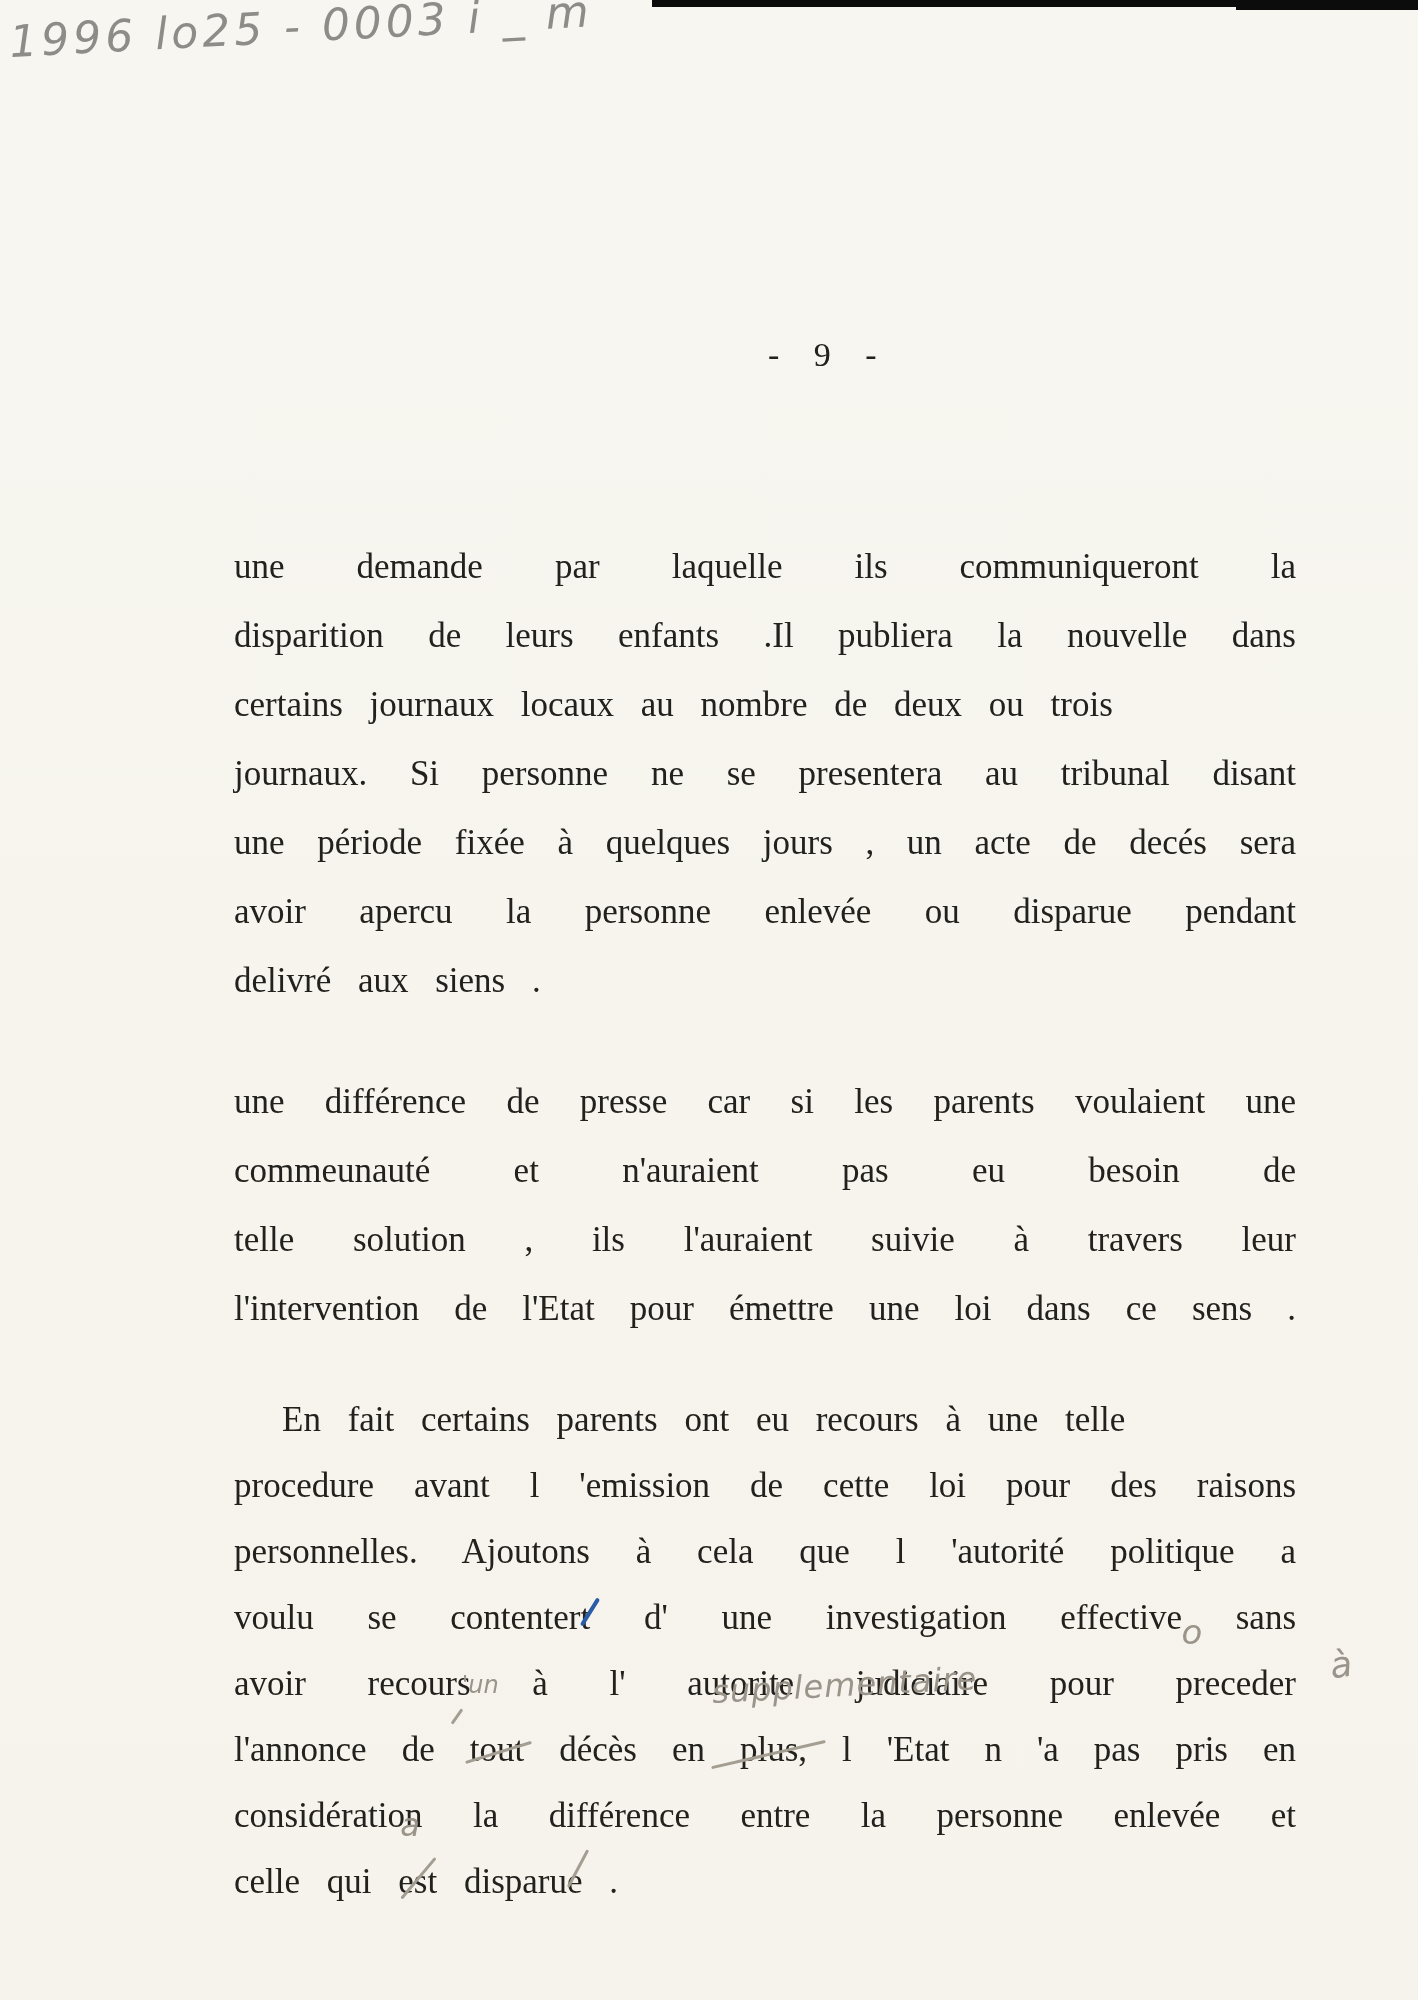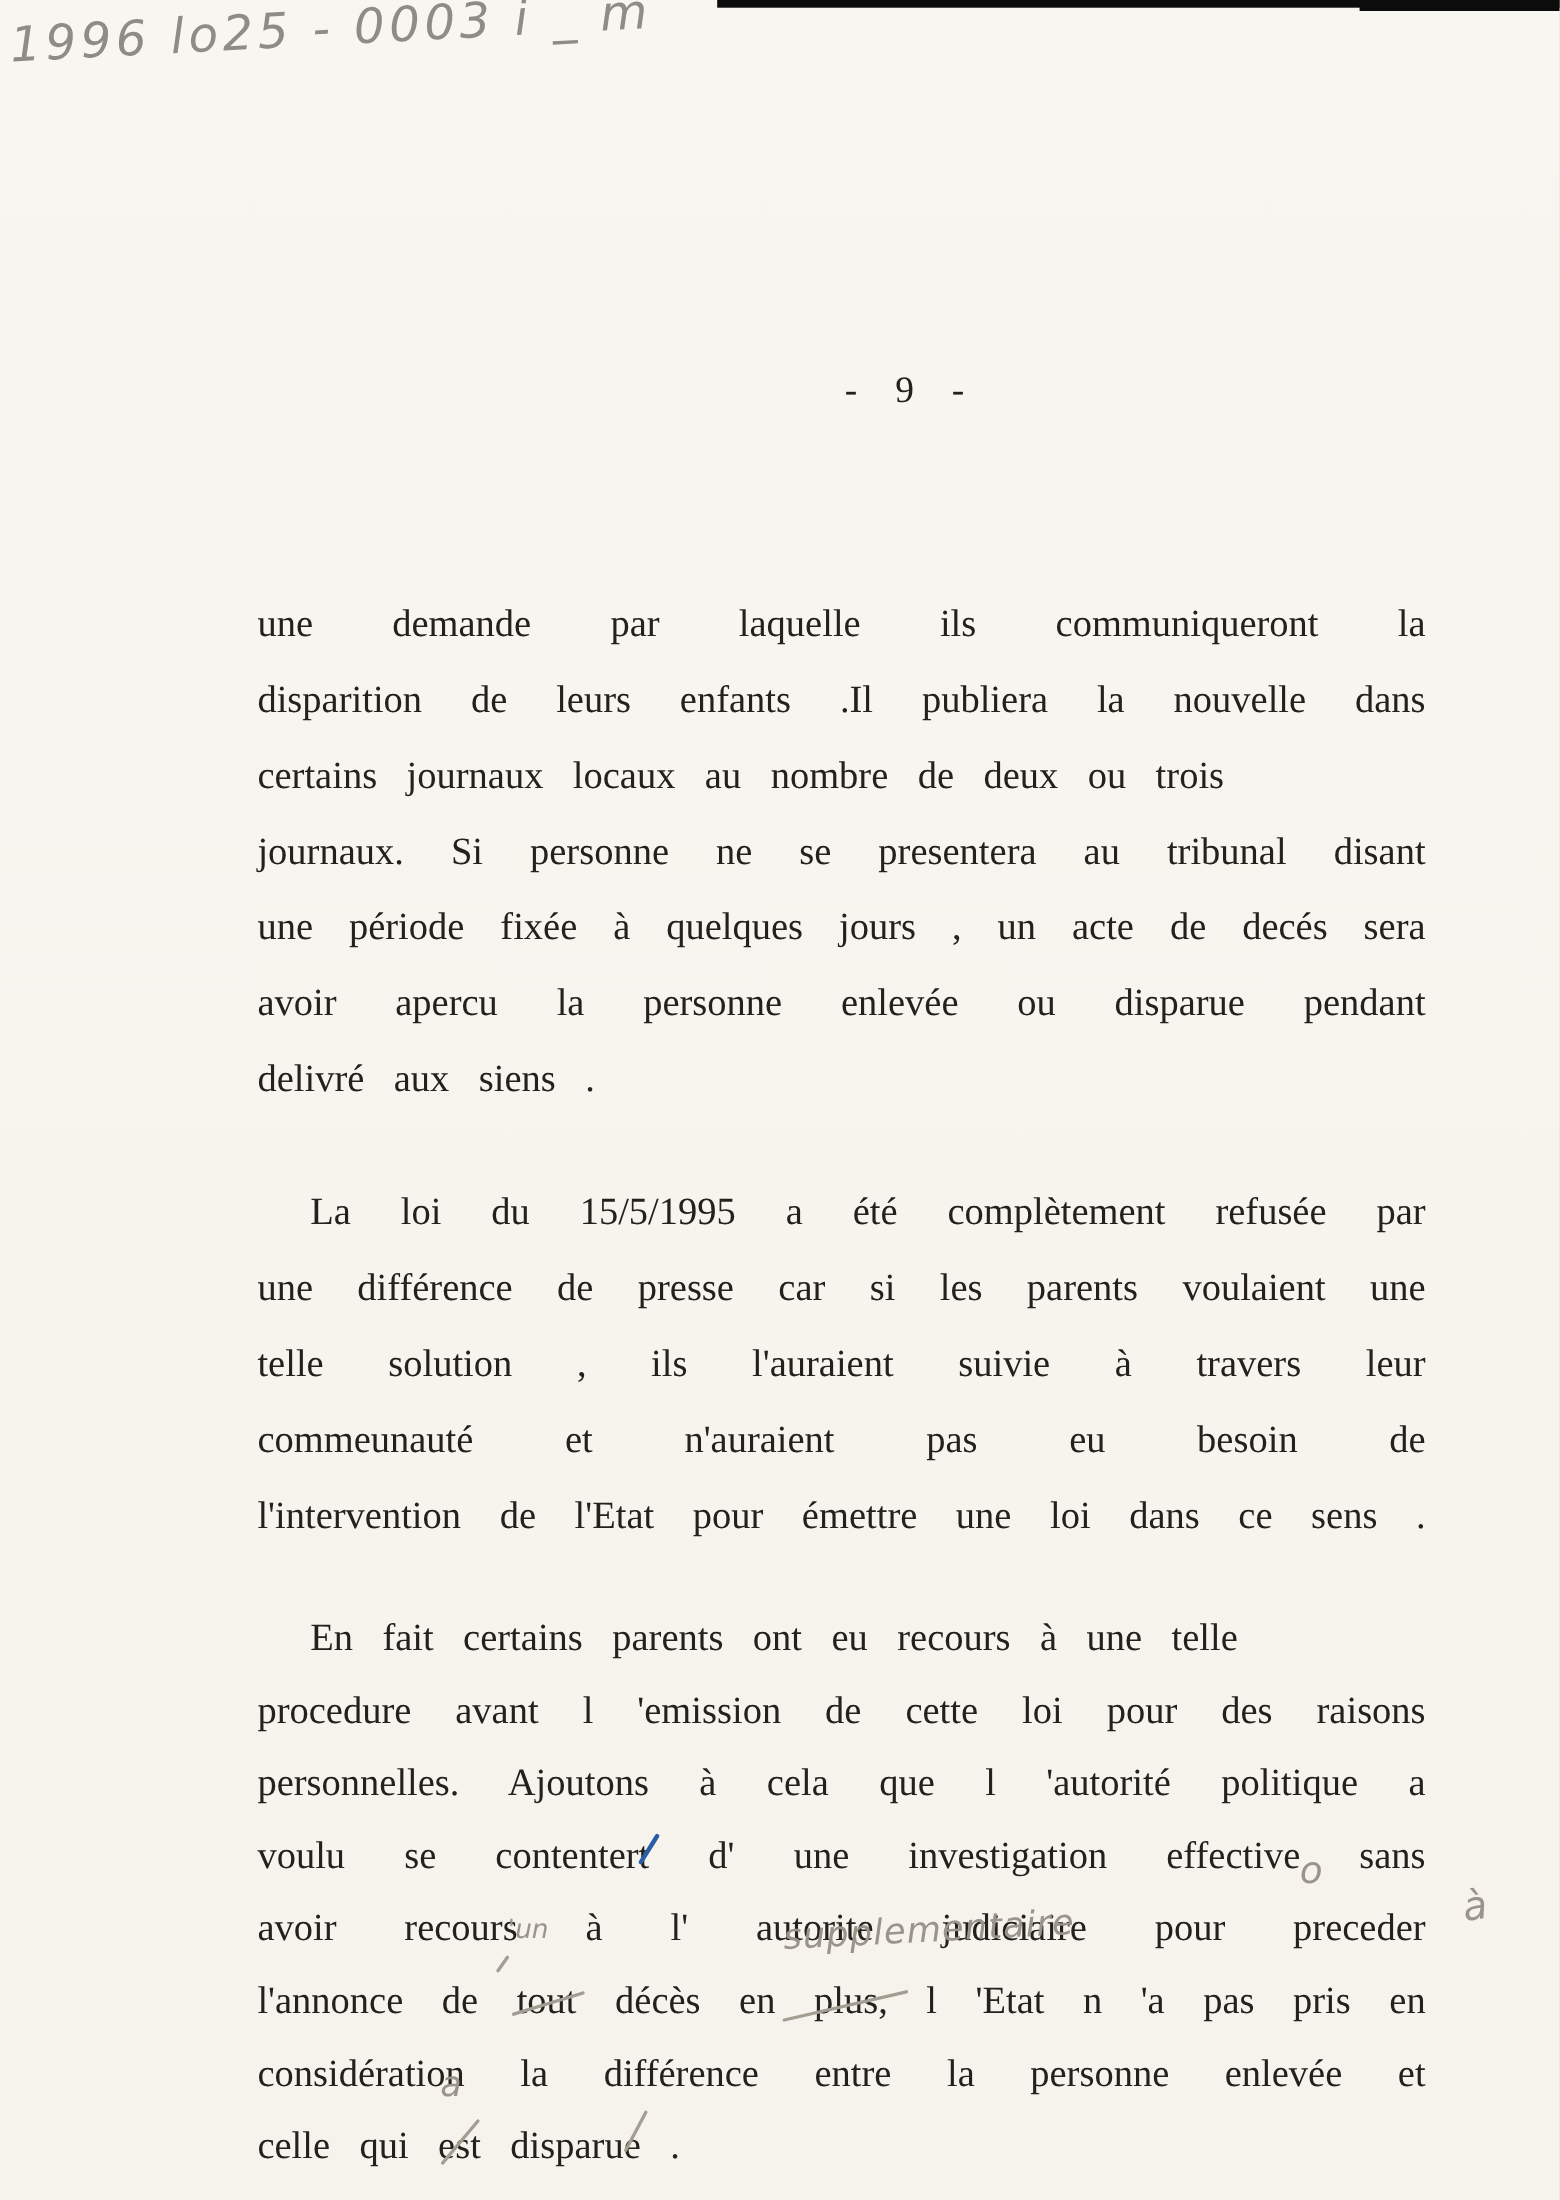--- a/index.html
+++ b/index.html
@@ -81,24 +81,23 @@
       <div class="line">une demande par laquelle ils communiqueront la</div>
       <div class="line">disparition de leurs enfants .Il publiera la nouvelle dans</div>
       <div class="line rag">certains journaux locaux au nombre de deux ou trois</div>
       <div class="line">journaux. Si personne ne se presentera au tribunal disant</div>
       <div class="line">une période fixée à quelques jours , un acte de decés sera</div>
       <div class="line">avoir apercu la personne enlevée ou disparue pendant</div>
       <div class="line rag">delivré aux siens .</div>
     </div>
 
     <div class="para p2">
-      <div class="line indent">La loi du 15/5/1995 a été complètement refusée par</div>
       <div class="line">une différence de presse car si les parents voulaient une</div>
+      <div class="line">commeunauté et n'auraient pas eu besoin de</div>
       <div class="line">telle solution , ils l'auraient suivie à travers leur</div>
-      <div class="line">commeunauté et n'auraient pas eu besoin de</div>
       <div class="line">l'intervention de l'Etat pour émettre une loi dans ce sens .</div>
     </div>
 
     <div class="para p3">
       <div class="line rag indent">En fait certains parents ont eu recours à une telle</div>
       <div class="line">procedure avant l 'emission de cette loi pour des raisons</div>
       <div class="line">personnelles. Ajoutons à cela que l 'autorité politique a</div>
 
       <div class="line"><span>voulu se contenter</span><span class="w blue-struck">t</span> <span>d' une investigation effective sans</span></div>
 

